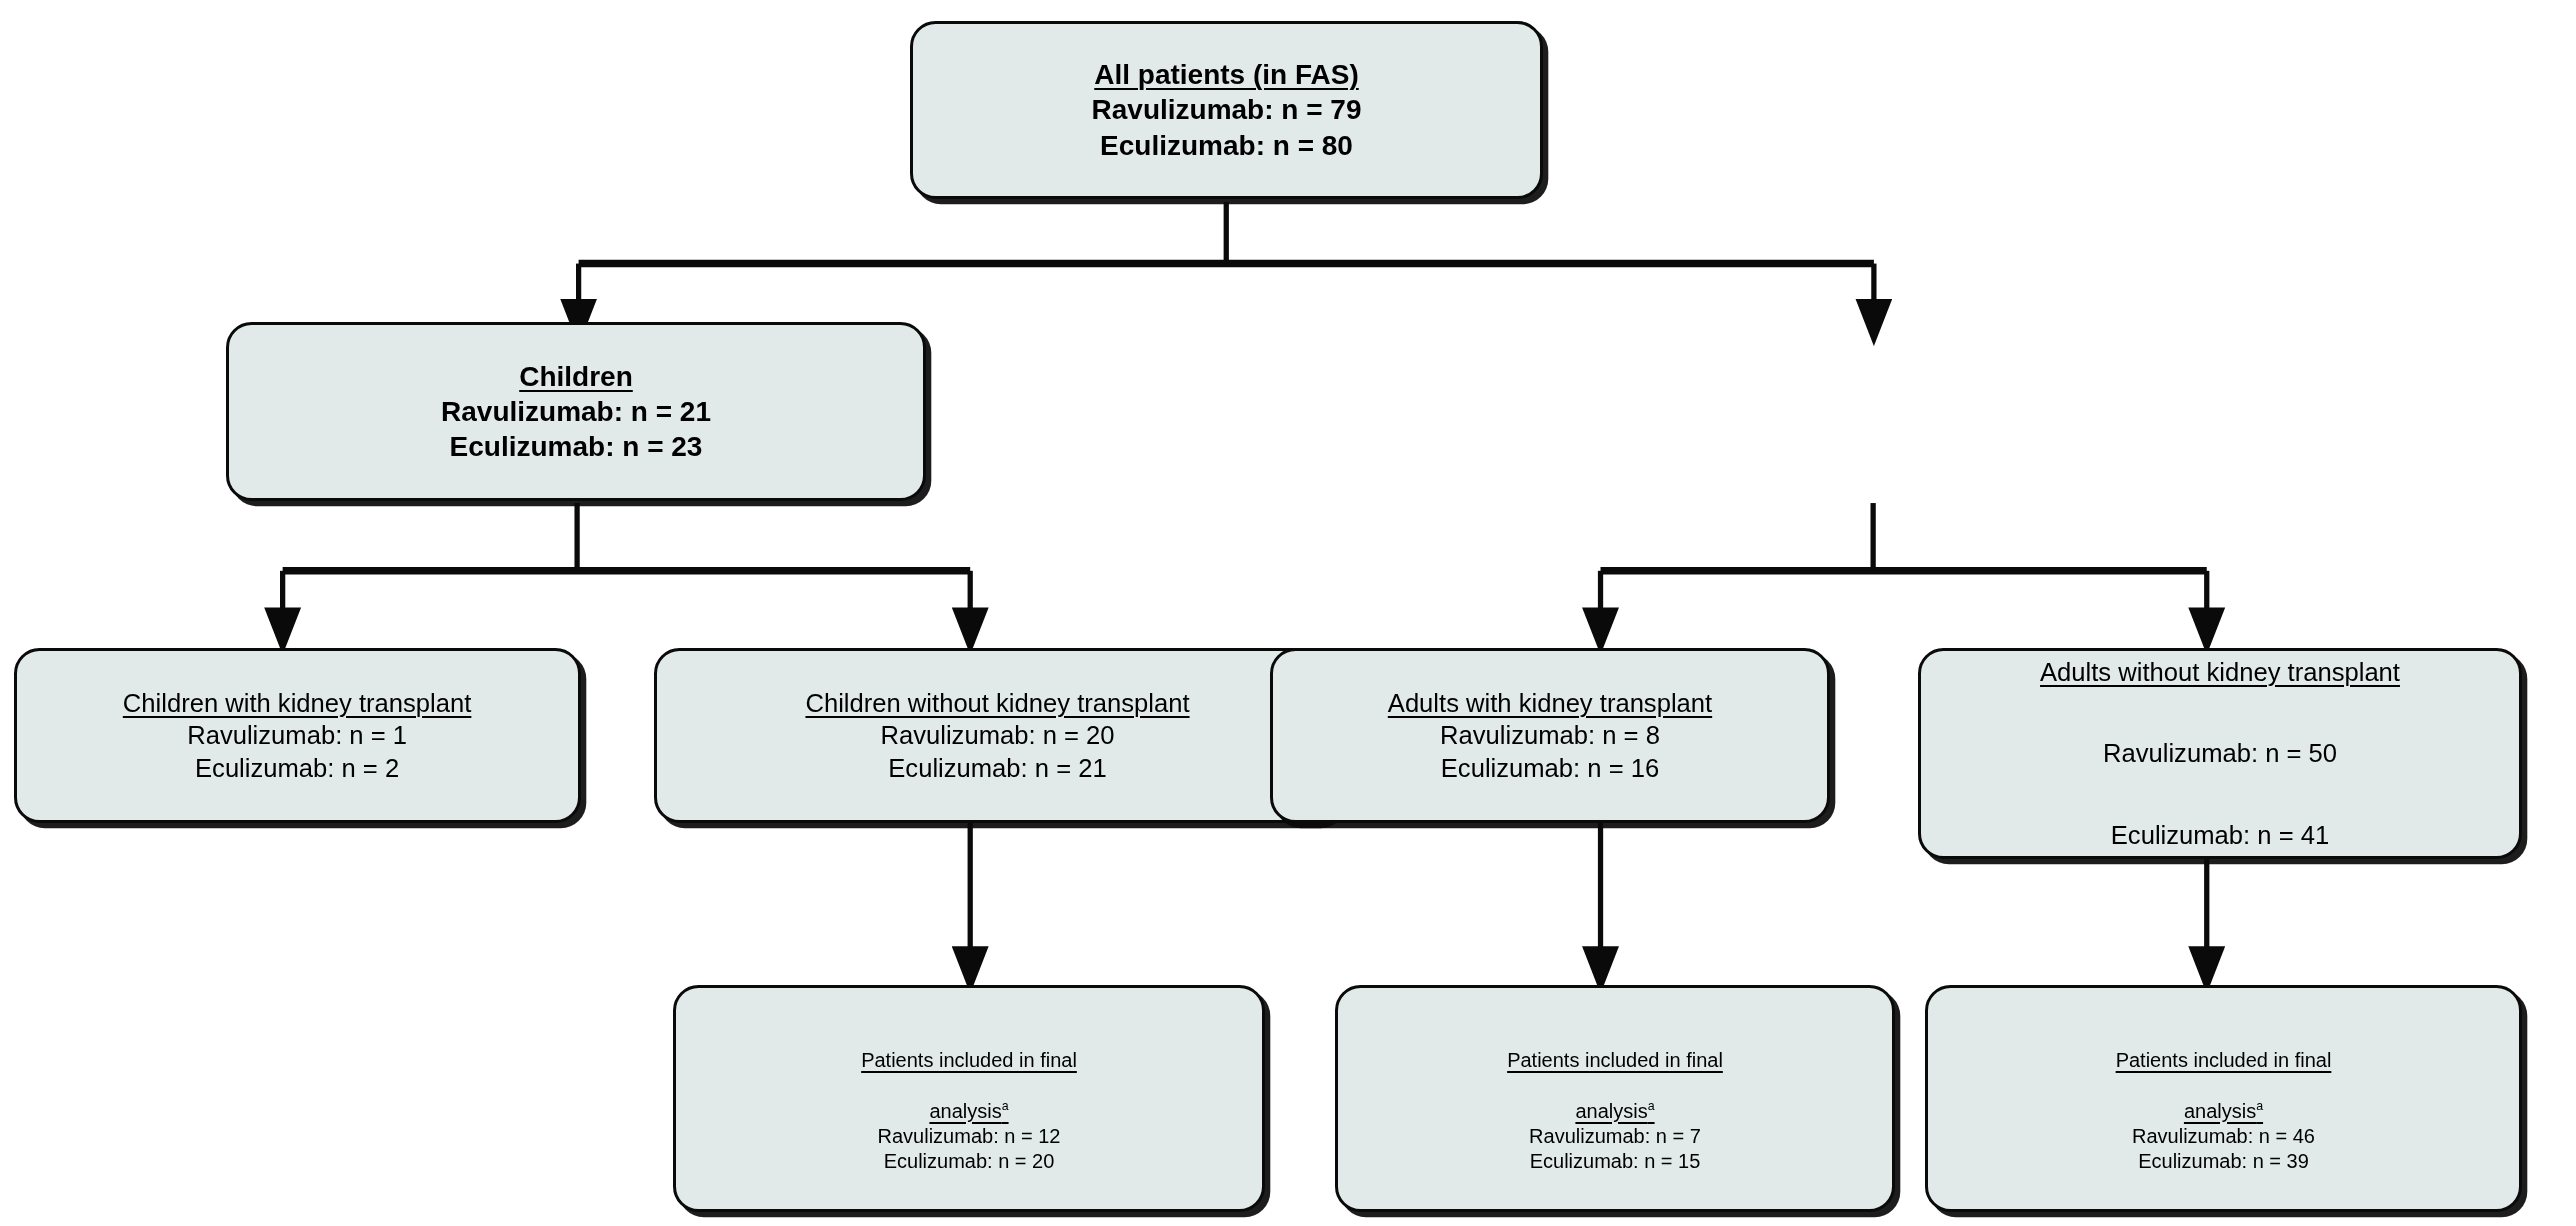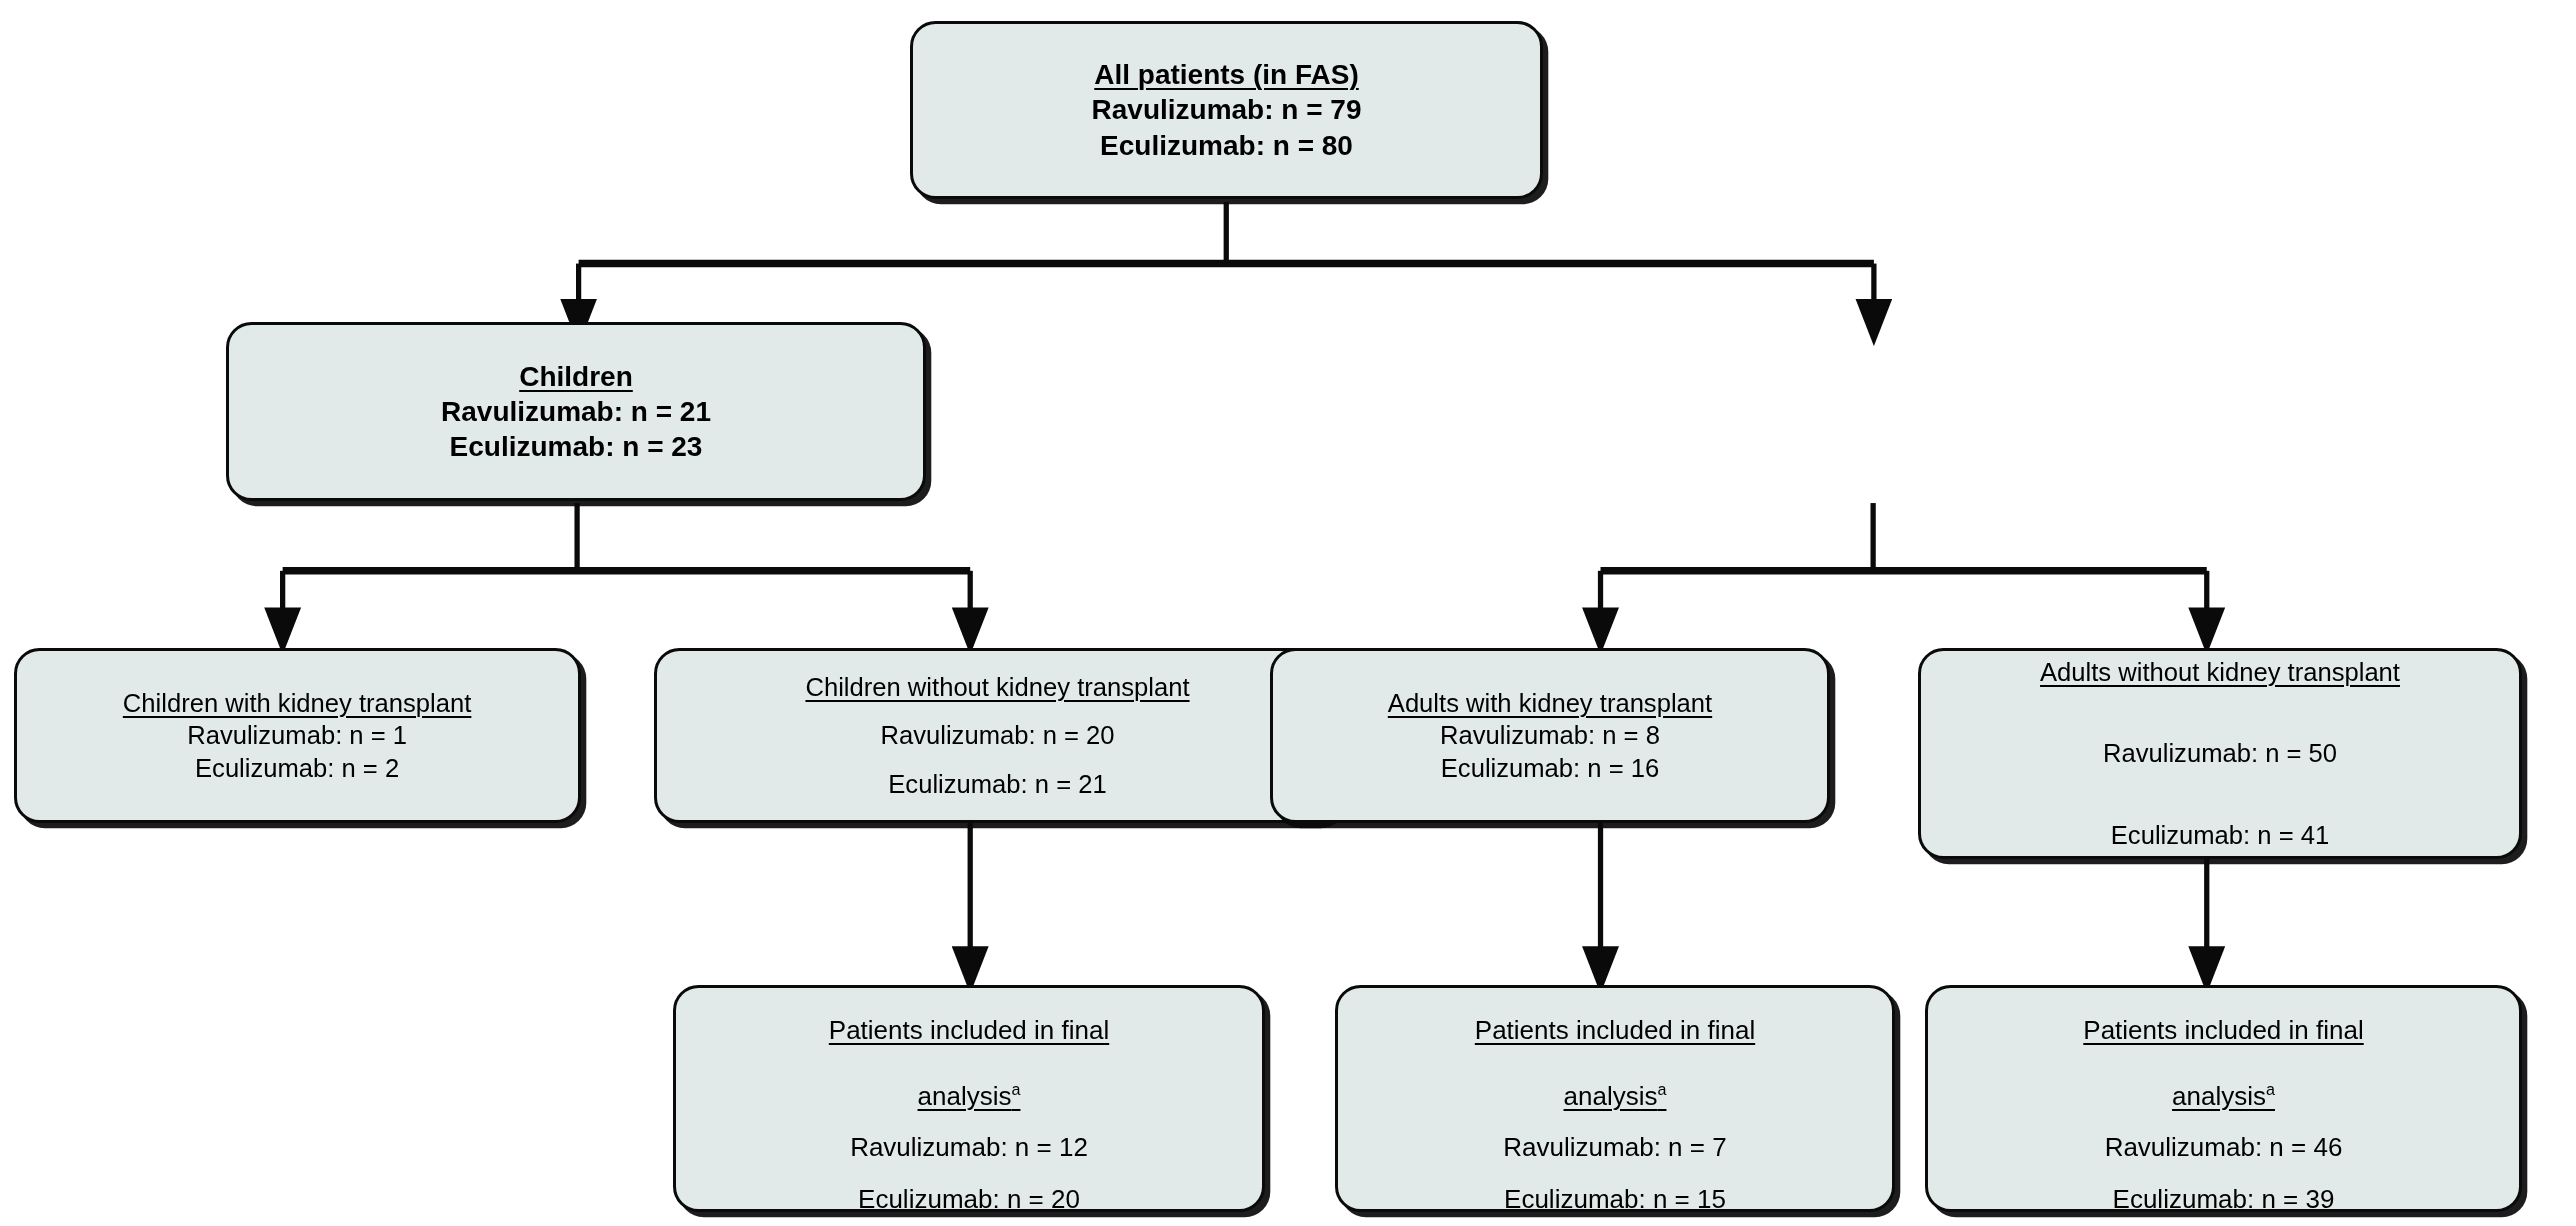--- a/index.html
+++ b/index.html
@@ -54,21 +54,21 @@
   .node .title sup {
     font-size: 0.62em;
     vertical-align: super;
     line-height: 0;
   }
   .node .line {
     white-space: nowrap;
   }
   
   .f-lg { font-size: 28px; font-weight: bold; }
-  .f-md { font-size: 26px; gap: 19px; }
+  .f-md { font-size: 20px; }
   .f-sm { font-size: 25.6px; }
 </style>
 </head>
 <body>
 
 <div id="canvas">
 
   <svg id="connectors" viewBox="0 0 3420 1628">
     <defs>
       <marker id="arrowhead" markerWidth="9" markerHeight="7" refX="0.2" refY="3.5" orient="auto" markerUnits="strokeWidth">
@@ -122,21 +122,21 @@
     <div class="line">Eculizumab: n = 23</div>
   </div>
 
 
   <div class="node f-sm" style="left:13.6px; top:648px; width:567px; height:175px;">
     <div class="title">Children with kidney transplant</div>
     <div class="line">Ravulizumab: n = 1</div>
     <div class="line">Eculizumab: n = 2</div>
   </div>
 
-  <div class="node f-sm" style="left:654px; top:648px; width:687px; height:175px;gap:16px;">
+  <div class="node f-sm" style="left:654px; top:648px; width:687px; height:175px;">
     <div class="title">Children without kidney transplant</div>
     <div class="line">Ravulizumab: n = 20</div>
     <div class="line">Eculizumab: n = 21</div>
   </div>
 
   <div class="node f-sm" style="left:1270px; top:648px; width:560px; height:175px;">
     <div class="title">Adults with kidney transplant</div>
     <div class="line">Ravulizumab: n = 8</div>
     <div class="line">Eculizumab: n = 16</div>
   </div>

